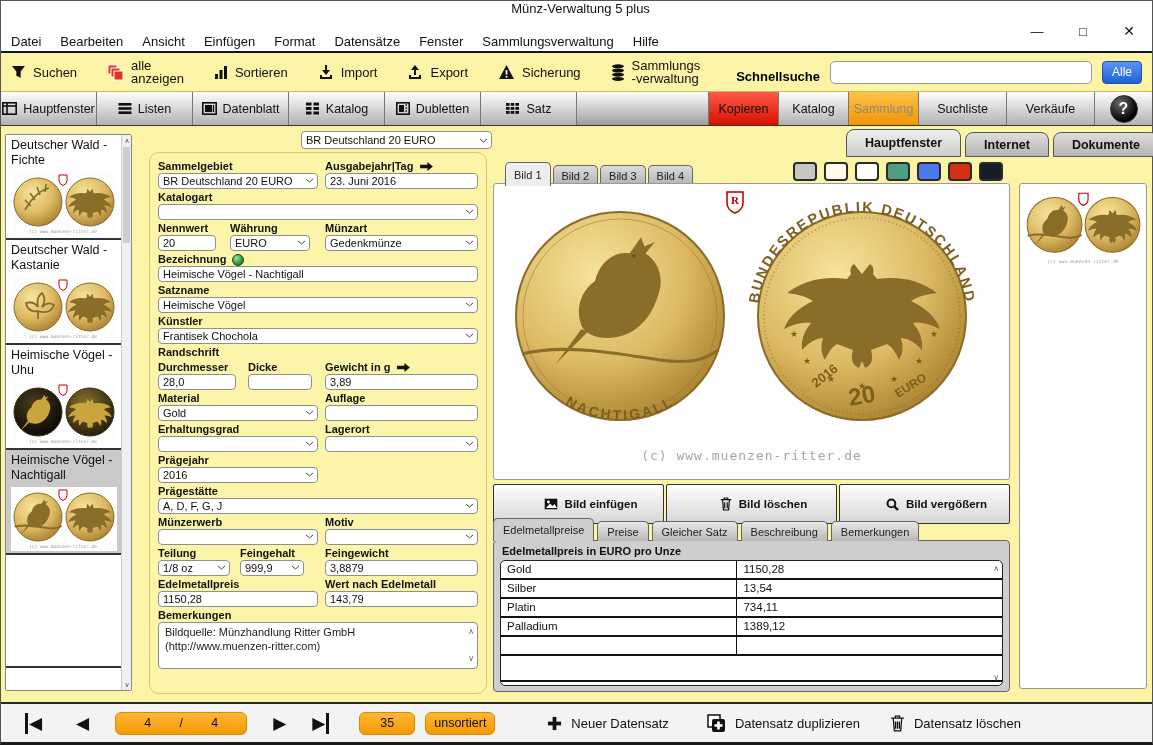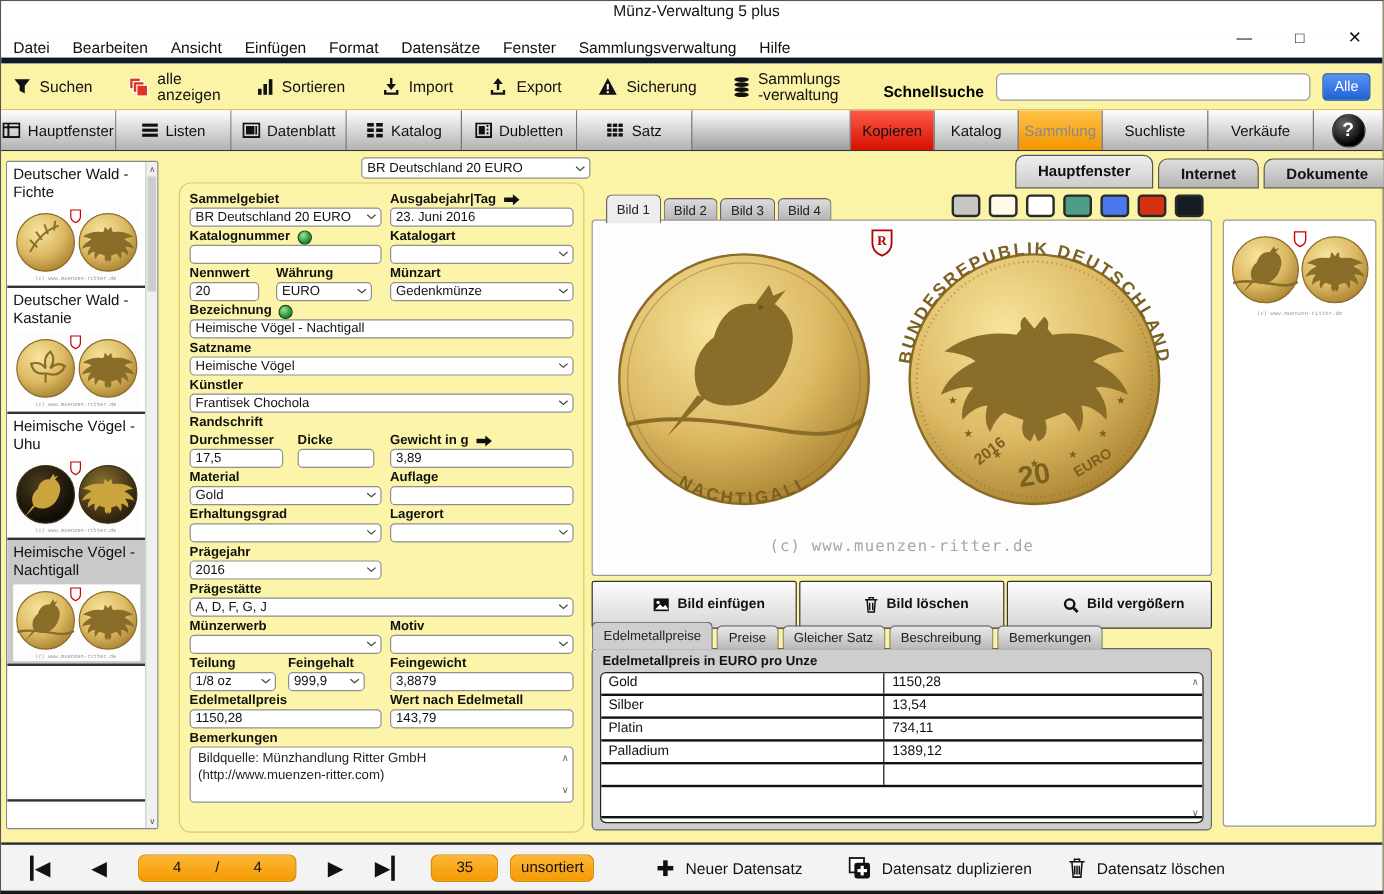--- a/index.html
+++ b/index.html
@@ -12,21 +12,21 @@
   .titlebar { height:30px; background:#fff; display:flex; align-items:center; padding-left:8px;flex-direction:column; }
   .app-logo { width:20px; height:18px; margin-right:8px; }
   .app-title { font-size:13px; color:#111; }
   .win-controls { margin-left:auto; display:flex; height:30px; }
   .wc { width:46px; height:30px; display:flex; align-items:center; justify-content:center;
         font-size:13px; color:#111; }
   .wc.close { font-size:14px; }
 
   
   .menubar { height:22px; background:#fff; display:flex; align-items:center; gap:19px;
-             padding-left:10px; font-size:13px; color:#111; border-bottom:5px solid #0f172a;}
+             padding-left:10px; font-size:13px; color:#111; border-bottom:2px solid #0f172a;}
   .menubar span { cursor:default; }
 
   
   .toolbar { height:39px; background:#fbf3a5; display:flex; align-items:center; padding:0 10px;
              border-bottom:1px solid #caba60;}
   .tbtn { display:flex; align-items:center; gap:7px; font-size:13px; color:#111; margin-right:30px; white-space:nowrap;}
   .tbtn .two { line-height:13px; font-size:13px; }
   .quick { margin-left:auto; display:flex; align-items:flex-end; gap:10px; }
   .quick-label { font-weight:bold; font-size:13px; }
   .quick-input { width:262px; height:23px; border:1px solid #999; border-radius:5px;
@@ -458,29 +458,20 @@
               <svg width="15" height="11" viewBox="0 0 16 12">
                 <path d="M1 4h8V1l6 5-6 5V8H1z" fill="#111"></path>
               </svg>
             </div>
           <div class="inp">
               <span>23. Juni 2016</span>
             </div>
         </div>
       </div>
       <div class="r2">
-        <div class="c1">
-          <div class="lb">
-              <span>Katalognummer</span>
-              <span class="globe"></span>
-            </div>
-          <div class="inp">
-              <span></span>
-            </div>
-        </div>
         <div class="c2">
           <div class="lb">Katalogart</div>
           <div class="sel">
               <span></span>
               <span class="car">
                 <svg width="9" height="6">
                   <path d="M1 1l3.5 3L8 1" stroke="#444" fill="none"></path>
                 </svg>
               </span>
             </div>
@@ -550,21 +541,21 @@
           </div>
       </div>
       <div class="full">
         <div class="lb">Randschrift</div>
       </div>
       <div class="r2">
         <div class="c1" style="display:flex; gap:12px;">
           <div>
             <div class="lb">Durchmesser</div>
             <div class="inp" style="width:78px;">
-                <span>17,5</span>
+                <span>28,0</span>
               </div>
           </div>
           <div>
             <div class="lb">Dicke</div>
             <div class="inp" style="width:64px;">
                 <span></span>
               </div>
           </div>
         </div>
         <div class="c2">

